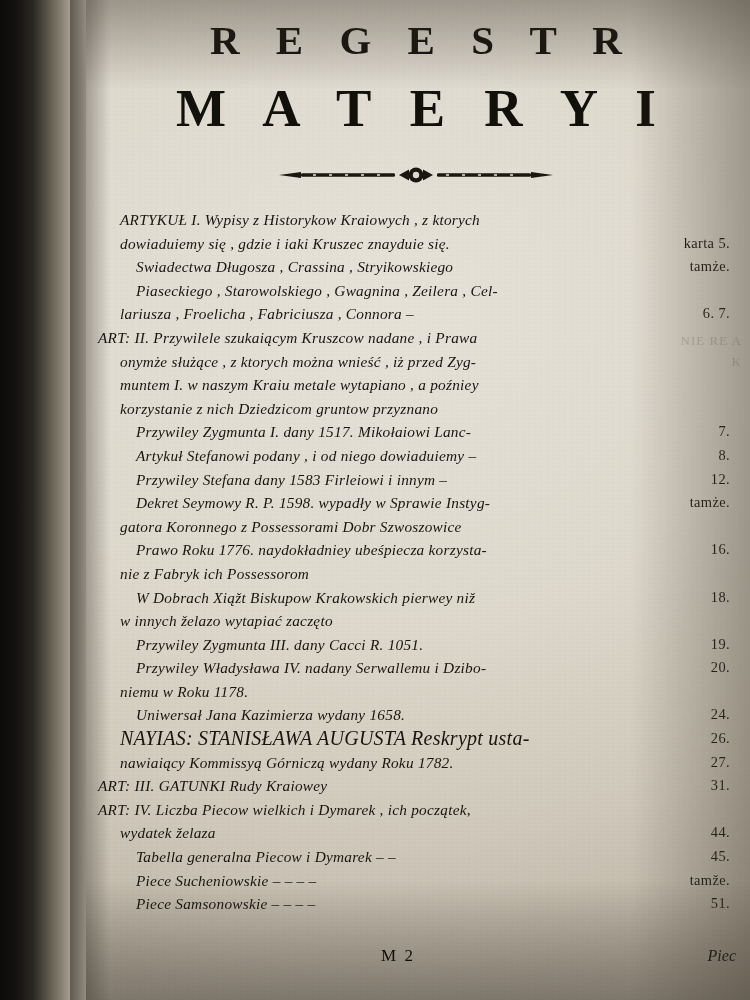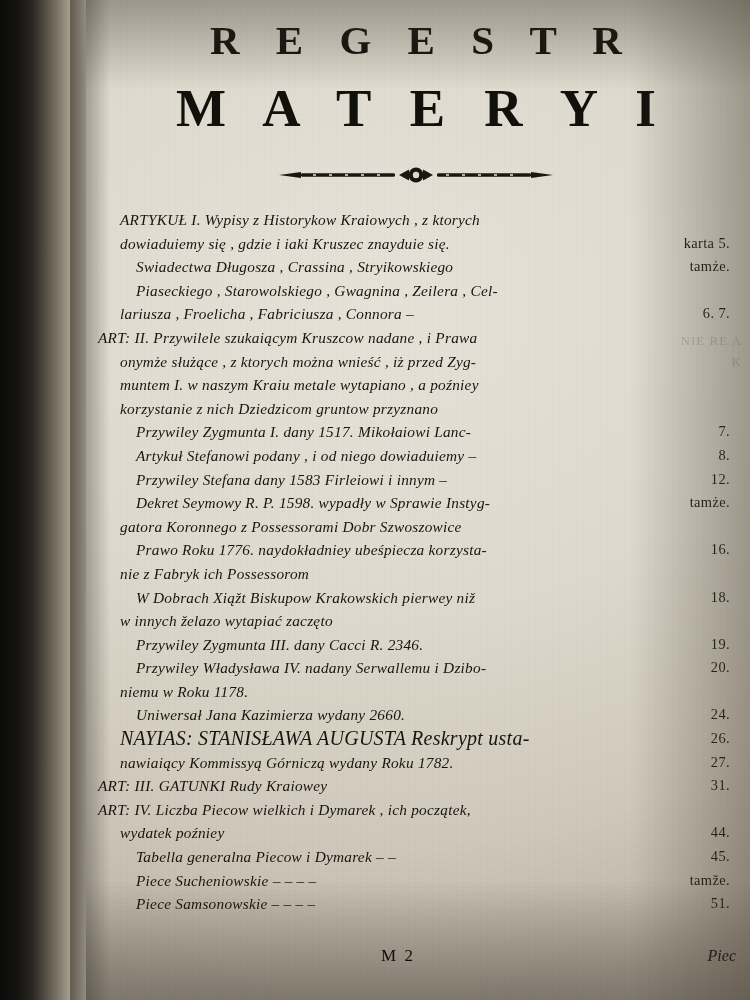--- a/index.html
+++ b/index.html
@@ -286,53 +286,53 @@
       </div>
       <div class="entry indent-2">
         <span class="text">W Dobrach Xiąžt Biskupow Krakowskich pierwey niž</span>
         <span class="page">18.</span>
       </div>
       <div class="entry indent-1">
         <span class="text">w innych želazo wytapiać zaczęto</span>
         <span class="page"></span>
       </div>
       <div class="entry indent-2">
-        <span class="text">Przywiley Zygmunta III. dany Cacci R.  2346.</span>
+        <span class="text">Przywiley Zygmunta III. dany Cacci R.  1051.</span>
         <span class="page">19.</span>
       </div>
       <div class="entry indent-2">
         <span class="text">Przywiley Władysława IV. nadany Serwallemu i Dzibo-</span>
         <span class="page">20.</span>
       </div>
       <div class="entry indent-1">
         <span class="text">niemu w Roku 1178.</span>
         <span class="page"></span>
       </div>
       <div class="entry indent-2">
-        <span class="text">Uniwersał Jana Kazimierza wydany 2660.</span>
+        <span class="text">Uniwersał Jana Kazimierza wydany 1658.</span>
         <span class="page">24.</span>
       </div>
       <div class="entry indent-1">
         <span class="text bigcaps">NAYIAS: STANISŁAWA AUGUSTA Reskrypt usta-</span>
         <span class="page">26.</span>
       </div>
       <div class="entry indent-1">
         <span class="text">nawiaiący Kommissyą Górniczą wydany Roku 1782.</span>
         <span class="page">27.</span>
       </div>
       <div class="entry indent-0">
         <span class="text">ART: III.  GATUNKI Rudy Kraiowey</span>
         <span class="page">31.</span>
       </div>
       <div class="entry indent-0">
         <span class="text">ART: IV. Liczba Piecow wielkich i Dymarek , ich początek,</span>
         <span class="page"></span>
       </div>
       <div class="entry indent-1">
-        <span class="text">wydatek poźniey</span>
+        <span class="text">wydatek želaza</span>
         <span class="page">44.</span>
       </div>
       <div class="entry indent-2">
         <span class="text">Tabella generalna Piecow i Dymarek   –   –</span>
         <span class="page">45.</span>
       </div>
       <div class="entry indent-2">
         <span class="text">Piece Sucheniowskie   –   –   –   –</span>
         <span class="page">tamže.</span>
       </div>

